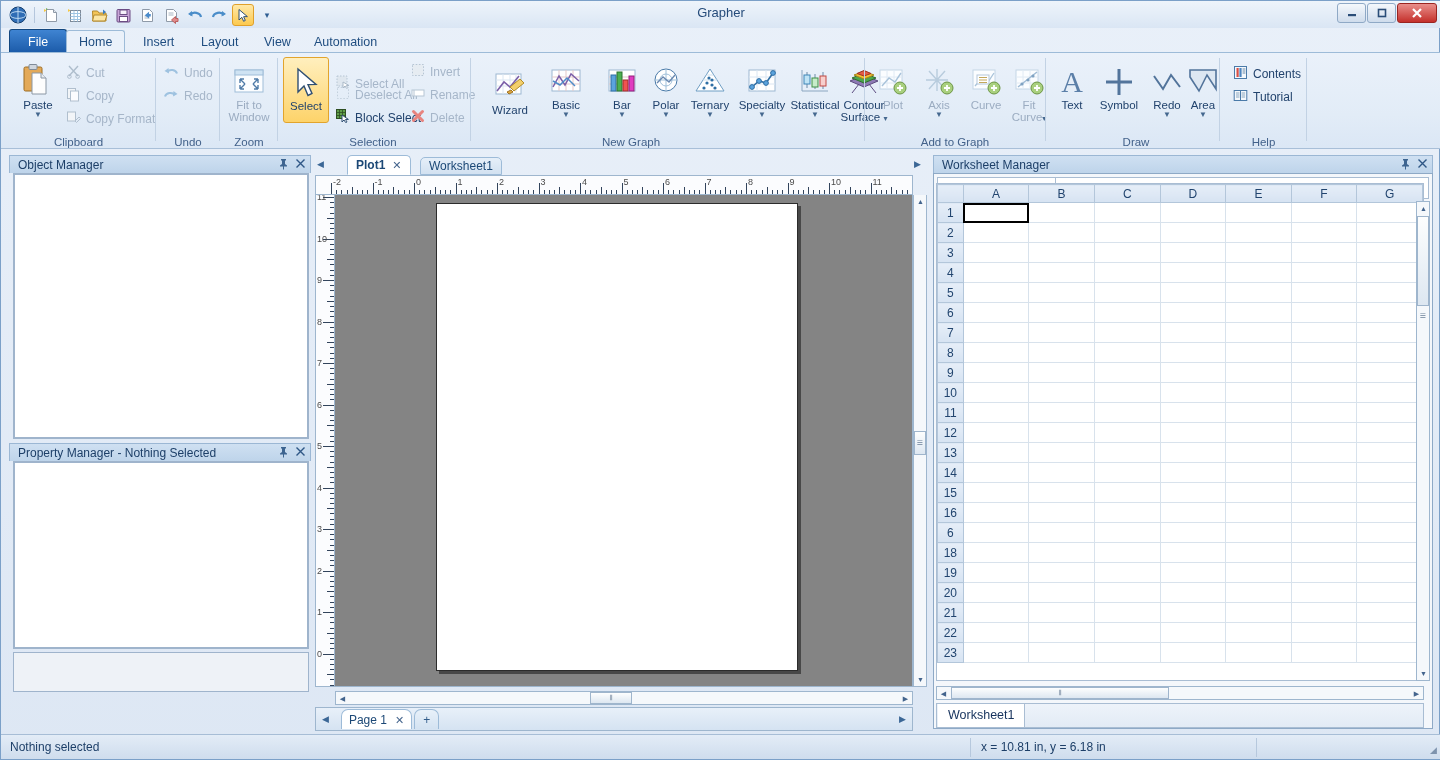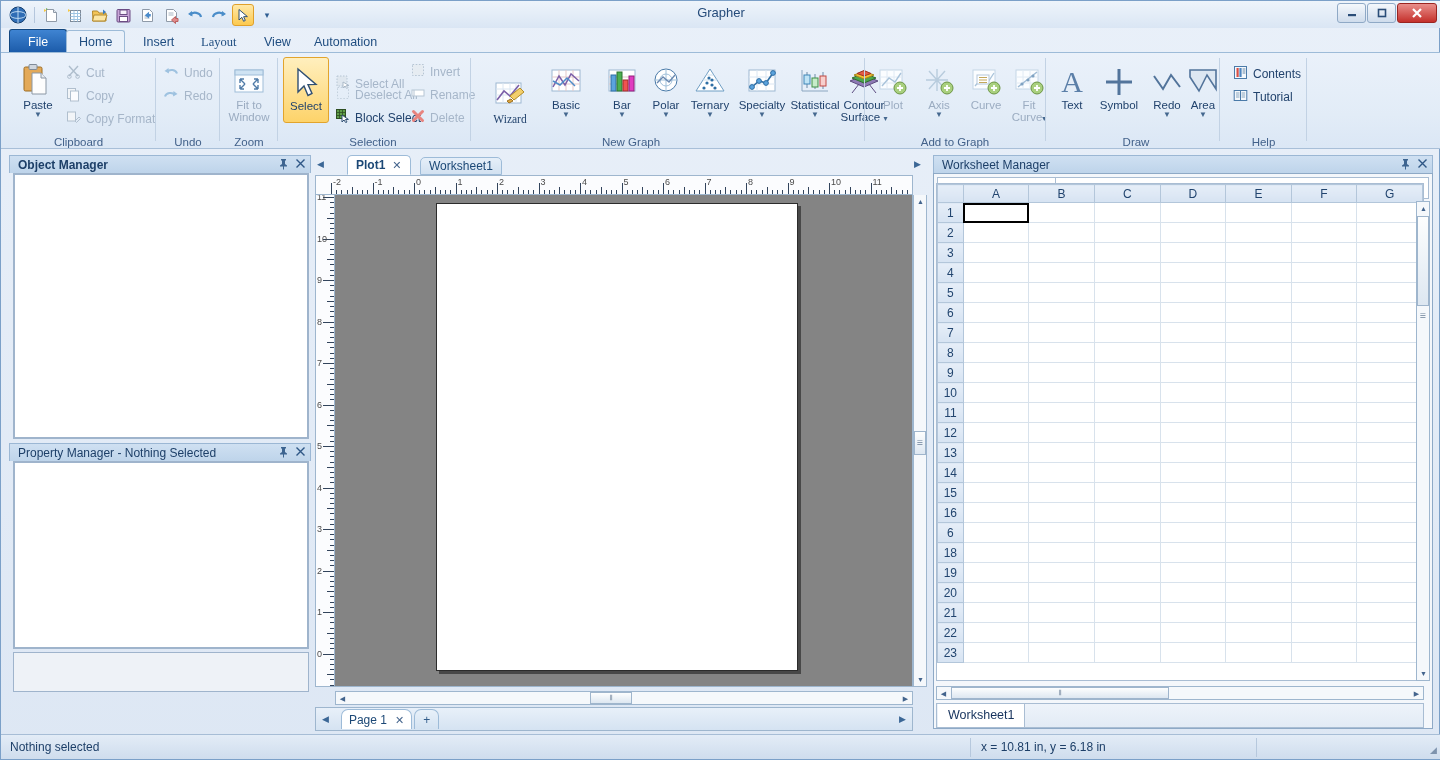--- a/index.html
+++ b/index.html
@@ -104,21 +104,21 @@
   .panel-title{
     height:18px; background:linear-gradient(#cfe0f2,#bed4ea);
     border:1px solid #9bb7d4; border-bottom:none;
     display:flex; align-items:center; padding:0 4px 0 8px;
     font-size:12px; color:#1d3f68;
   }
   .panel-title .sp{ flex:1; }
   .panel-title .pt{ margin-left:6px; color:#3d6490; font-size:11px; }
   .panel-body{ background:#fff; border:1px solid #8ea9c6; }
 
-  #objmgr{ position:absolute; left:8px; top:154px; width:302px; height:284px;font-weight:bold; }
+  #objmgr{ position:absolute; left:8px; top:154px; width:302px; height:284px; }
   #objmgr .panel-body{ height:266px; margin:0 2px 0 4px; border:2px solid #9fb4cc;}
   #propmgr{ position:absolute; left:8px; top:442px; width:302px; height:316px; }
   #propmgr .panel-body{ height:188px; margin:0 2px 0 4px; border:2px solid #9fb4cc; }
   #propmgr .panel-foot{
     height:40px; margin:3px 2px 0 4px;
     background:#eef2f7; border:1px solid #9fb4cc;
   }
 
   
   #docarea{ position:absolute; left:314px; top:154px; width:612px; height:576px; }
@@ -327,21 +327,21 @@
             <path d="M3 2 L11 10 M11 2 L3 10" stroke="#fff" stroke-width="2.2"></path>
           </svg>
       </div>
     </div>
   </div>
 
   <div class="tabstrip">
     <div class="tab file">File</div>
     <div class="tab active" style="left:65px;">Home</div>
     <div class="tab" style="left:129px;">Insert</div>
-    <div class="tab" style="left:187px;font-family:Liberation Serif, serif;">Layout</div>
+    <div class="tab" style="left:187px;">Layout</div>
     <div class="tab" style="left:250px;">View</div>
     <div class="tab" style="left:300px;">Automation</div>
 
     <div class="searchbox">
       <span>
         <svg width="11" height="13" viewBox="0 0 11 13">
             <path d="M5.5 1.2a3.1 3.1 0 0 1 1.9 5.6v1.4h-3.8V6.8A3.1 3.1 0 0 1 5.5 1.2z" fill="none" stroke="#4d7bab" stroke-width="1"></path>
             <path d="M4 9.6h3.1M4.3 11h2.5" stroke="#4d7bab"></path>
           </svg>
       </span>
@@ -504,21 +504,21 @@
         <span><svg width="14" height="14" viewBox="0 0 14 14">
               <path d="M2.5 2.5 L11.5 11.5 M11.5 2.5 L2.5 11.5" stroke="#e8847f" stroke-width="3" stroke-linecap="round"></path>
             </svg></span>
         <span>Delete</span>
       </div>
       <div class="group-label" style="left:30px;width:130px;text-align:center;">Selection</div>
       <div class="group-sep" style="right:0;"></div>
     </div>
 
     <div class="group" style="left:470px;width:394px;">
-      <div class="bigbtn" style="left:12px;top:20px;font-family:Liberation Serif, serif;">
+      <div class="bigbtn" style="left:12px;top:11px;">
         <span class="gl">
           <svg width="34" height="34" viewBox="0 0 34 34">
             <rect x="3" y="4" width="25" height="20" fill="#fff" stroke="#9db8d2"></rect>
             <path d="M3 10h25M3 16h25M10 4v20M17 4v20M23 4v20" stroke="#dbe6f2"></path>
             <path d="M4 21 L11 12 L17 17 L26 6" stroke="#7b5fa8" fill="none" stroke-width="1.6"></path>
             <path d="M17 17 l10 -8 4 4 -10 8z" fill="#f3cf6b" stroke="#b38b28"></path>
             <path d="M14 22 l4 -2 2 2 -4 2z" fill="#e0a93f" stroke="#9e7122"></path>
           </svg>
         </span>
         <span class="lb">Wizard</span>

